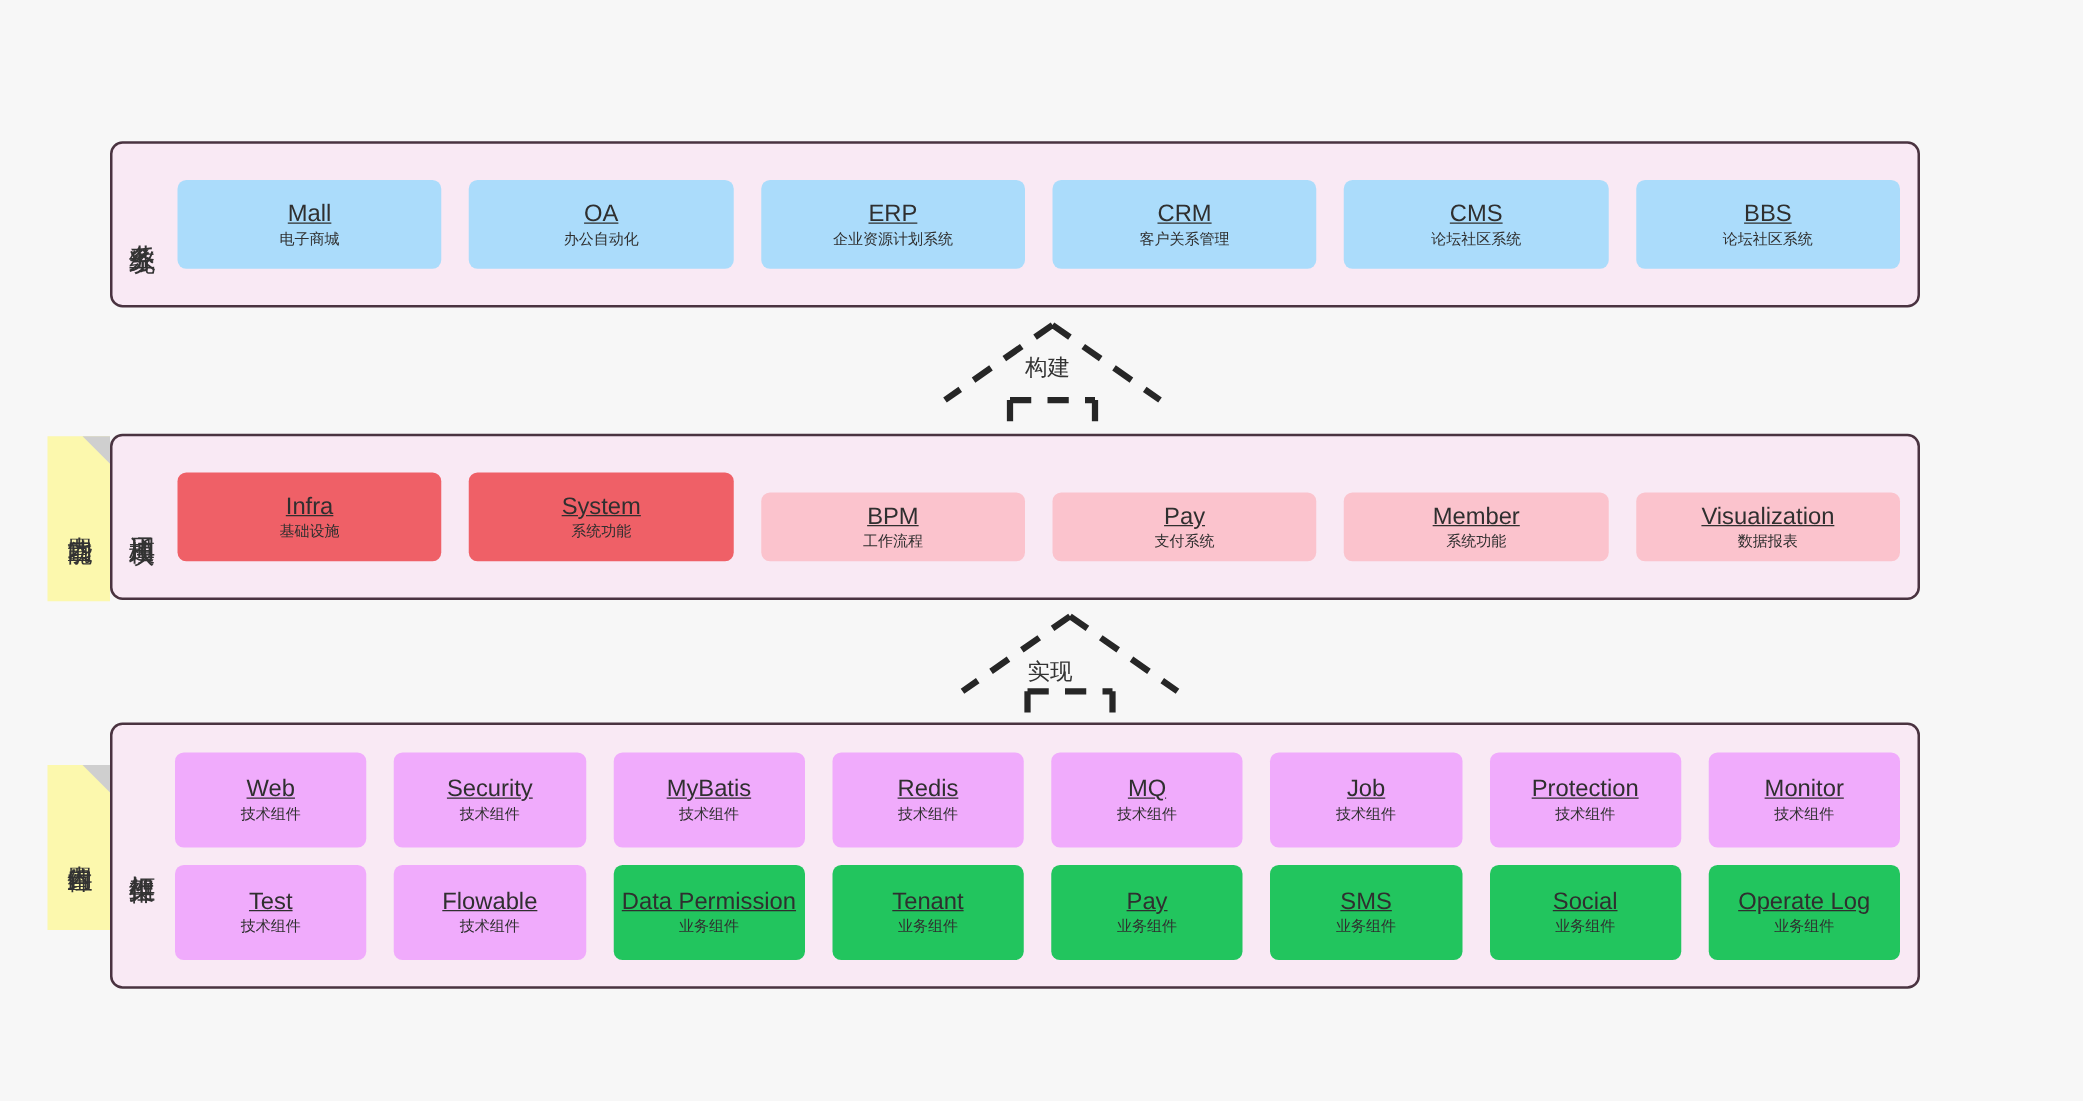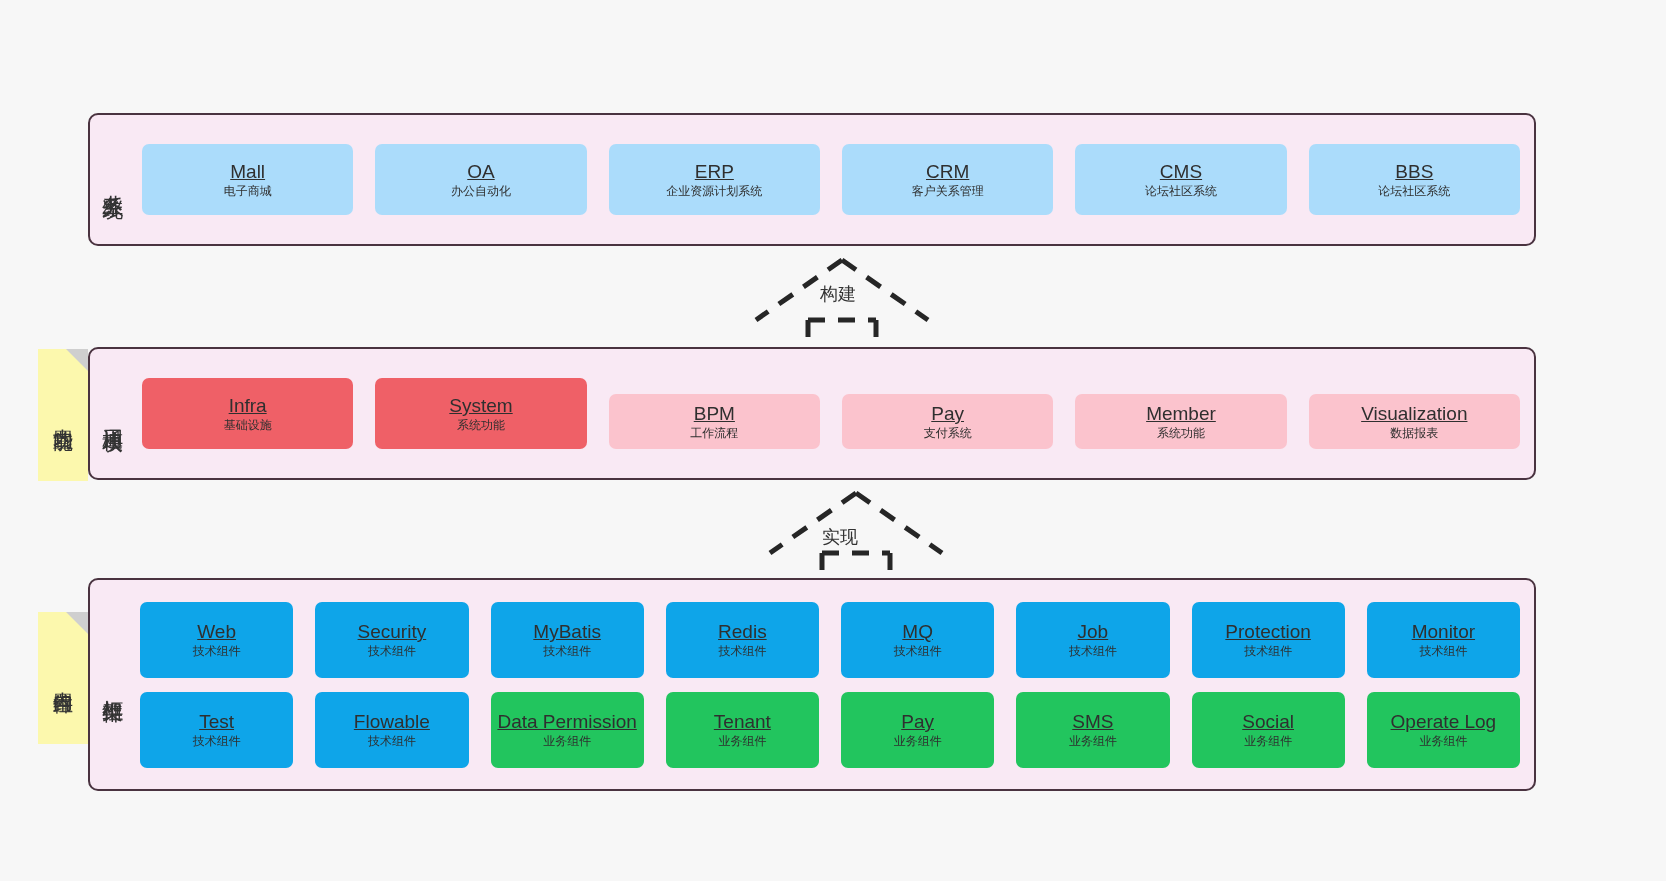--- a/index.html
+++ b/index.html
@@ -82,21 +82,21 @@
   }
   .cell .cn {
     font-size: 12px;
     color: #2f2f2f;
   }
 
   
   .c-blue       { background: #abdcfb; }
   .c-red        { background: #ef6067; }
   .c-pink       { background: #fbc3cd; margin-top: 16px; }
-  .c-green      { background: #0ea5e9; }
+  .c-green      { background: #f0abfc; }
   .c-lightgreen { background: #22c55e; }
 
   
   #layer-business { left: 88px;  top: 113px; width: 1448px; height: 133px; }
   #layer-modules  { left: 88px;  top: 347px; width: 1448px; height: 133px; }
   #layer-framework{ left: 88px;  top: 578px; width: 1448px; height: 213px; }
 
   #layer-business .layer-body,
   #layer-modules  .layer-body { padding-left: 6px; }
   #layer-business .row,

